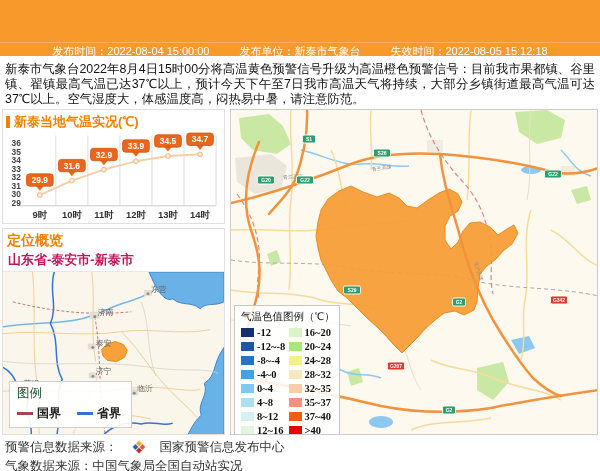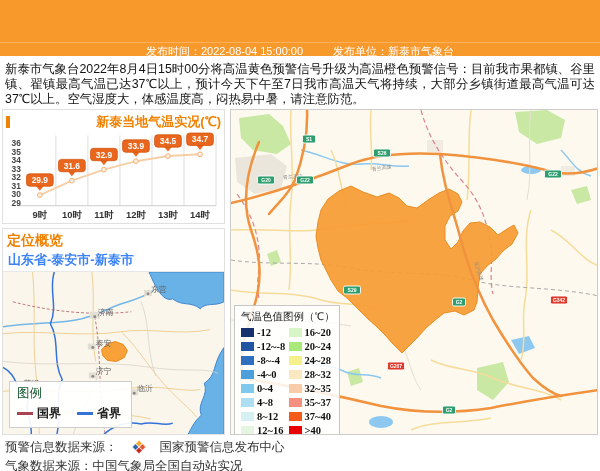--- a/index.html
+++ b/index.html
@@ -17,26 +17,26 @@
   .warning { margin:6px 5px 2px 5px; font-size:12.4px; line-height:15px;
     color:#111; text-align:justify; }
 
   
   .content { display:flex; margin:2px 0 0 2px; }
   .left-col { width:223px; margin-right:5px; }
 
   .panel { background:#fff; border:1px solid #E0E0E0; }
   .chart-panel { height:115px; padding:3px 3px 0 3px; }
   .panel-title { font-size:13px; font-weight:bold; color:#EF8200;
-    display:flex; align-items:center; gap:4px; height:18px;justify-content:space-between; }
+    display:flex; align-items:center; gap:4px; height:18px; }
   .title-bar { width:4px; height:12px; background:#EF8200; display:inline-block; }
 
   .location-panel { margin-top:4px; height:207px; padding:3px 0 0 0; overflow:hidden; }
   .location-panel .panel-title { padding-left:4px; font-size:14px; }
-  .loc-path { font-size:13px; font-weight:bold; color:#3b82f6; padding:1px 0 2px 5px; }
+  .loc-path { font-size:13px; font-weight:bold; color:#be185d; padding:1px 0 2px 5px; }
   .mini-map { position:relative; width:221px; height:165px; overflow:hidden;
     border-top:1px solid #E8E8E8; }
   .mini-legend { position:absolute; left:6px; bottom:8px;
     background:rgba(255,255,255,.92); border:1px solid #CFCFCF; padding:3px 10px 5px 7px; }
   .mini-legend-title { font-size:12.5px; color:#14532d; }
   .mini-legend-row { display:flex; gap:16px; margin-top:3px; }
   .mini-legend-item { display:flex; align-items:center; gap:4px;
     font-size:12px; font-weight:bold; color:#222; }
   .mini-swatch { width:16px; height:3px; display:inline-block; }
 
@@ -69,20 +69,21 @@
   .logo { width:14px; height:14px; margin:0 2px; }
 </style>
 </head>
 <body>
 
 <div class="banner" style="background: rgb(248, 153, 44);">
   <div class="banner-top"></div>
   <div class="banner-info">
     <span><span>发布时间：</span><span>2022-08-04 15:00:00</span></span>
     <span><span>发布单位：</span><span>新泰市气象台</span></span>
+    <span><span>失效时间：</span><span>2022-08-05 15:12:18</span></span>
   </div>
 </div>
 
 <p class="warning">新泰市气象台2022年8月4日15时00分将高温黄色预警信号升级为高温橙色预警信号：目前我市果都镇、谷里镇、翟镇最高气温已达37℃以上，预计今天下午至7日我市高温天气将持续，大部分乡镇街道最高气温可达37℃以上。空气湿度大，体感温度高，闷热易中暑，请注意防范。</p>
 
 <div class="content">
   <div class="left-col">
 
     <div class="panel chart-panel">
       <div class="panel-title">

